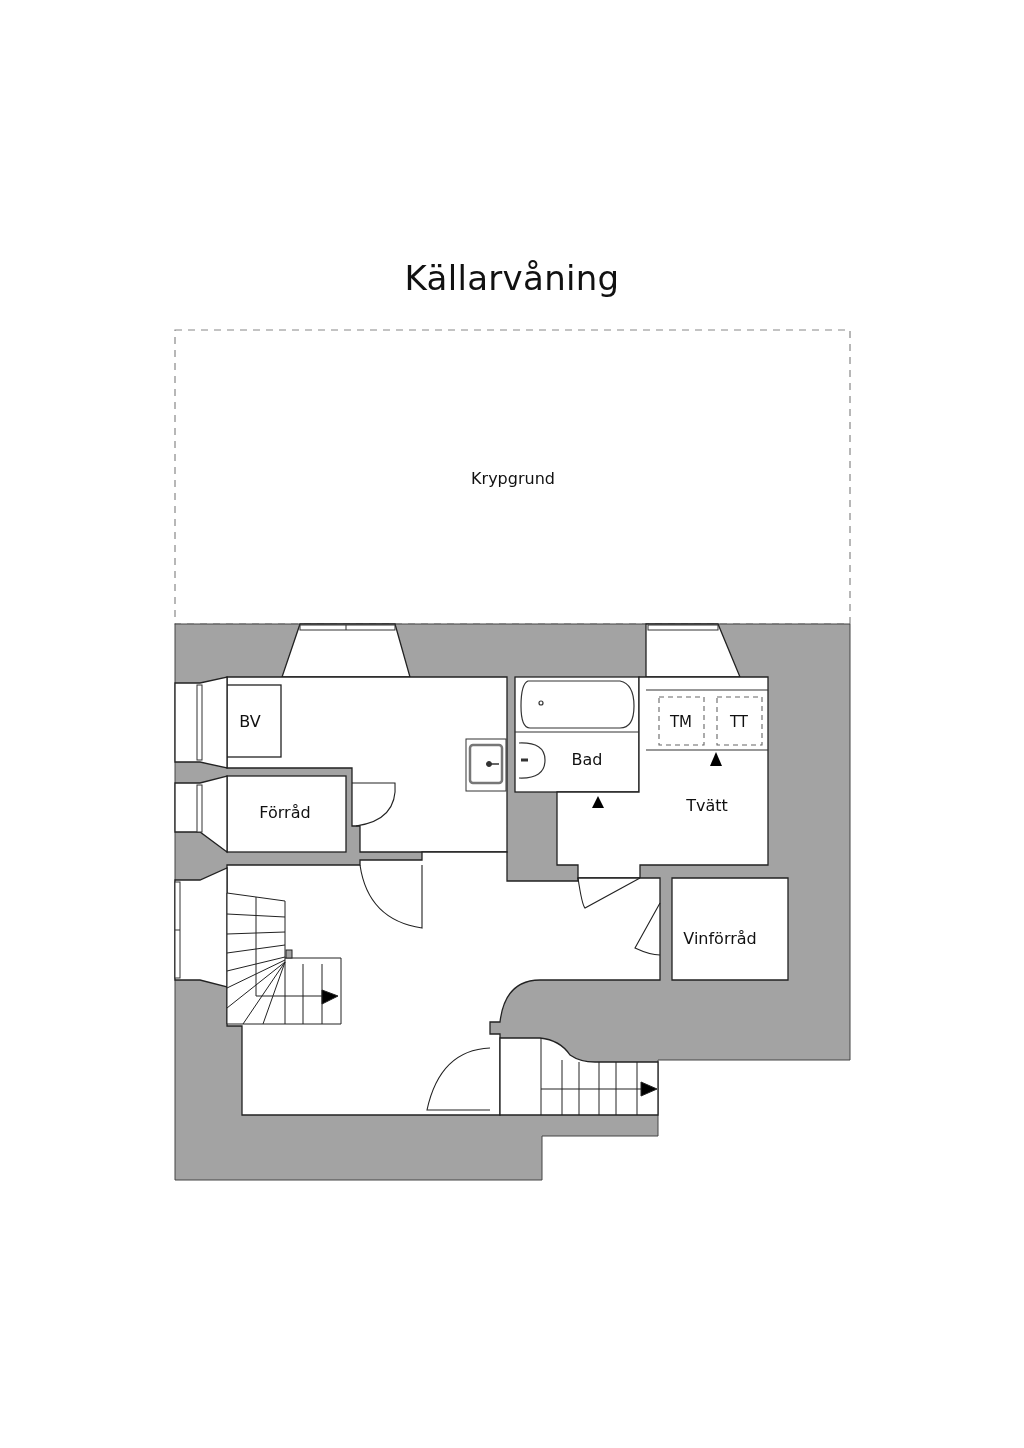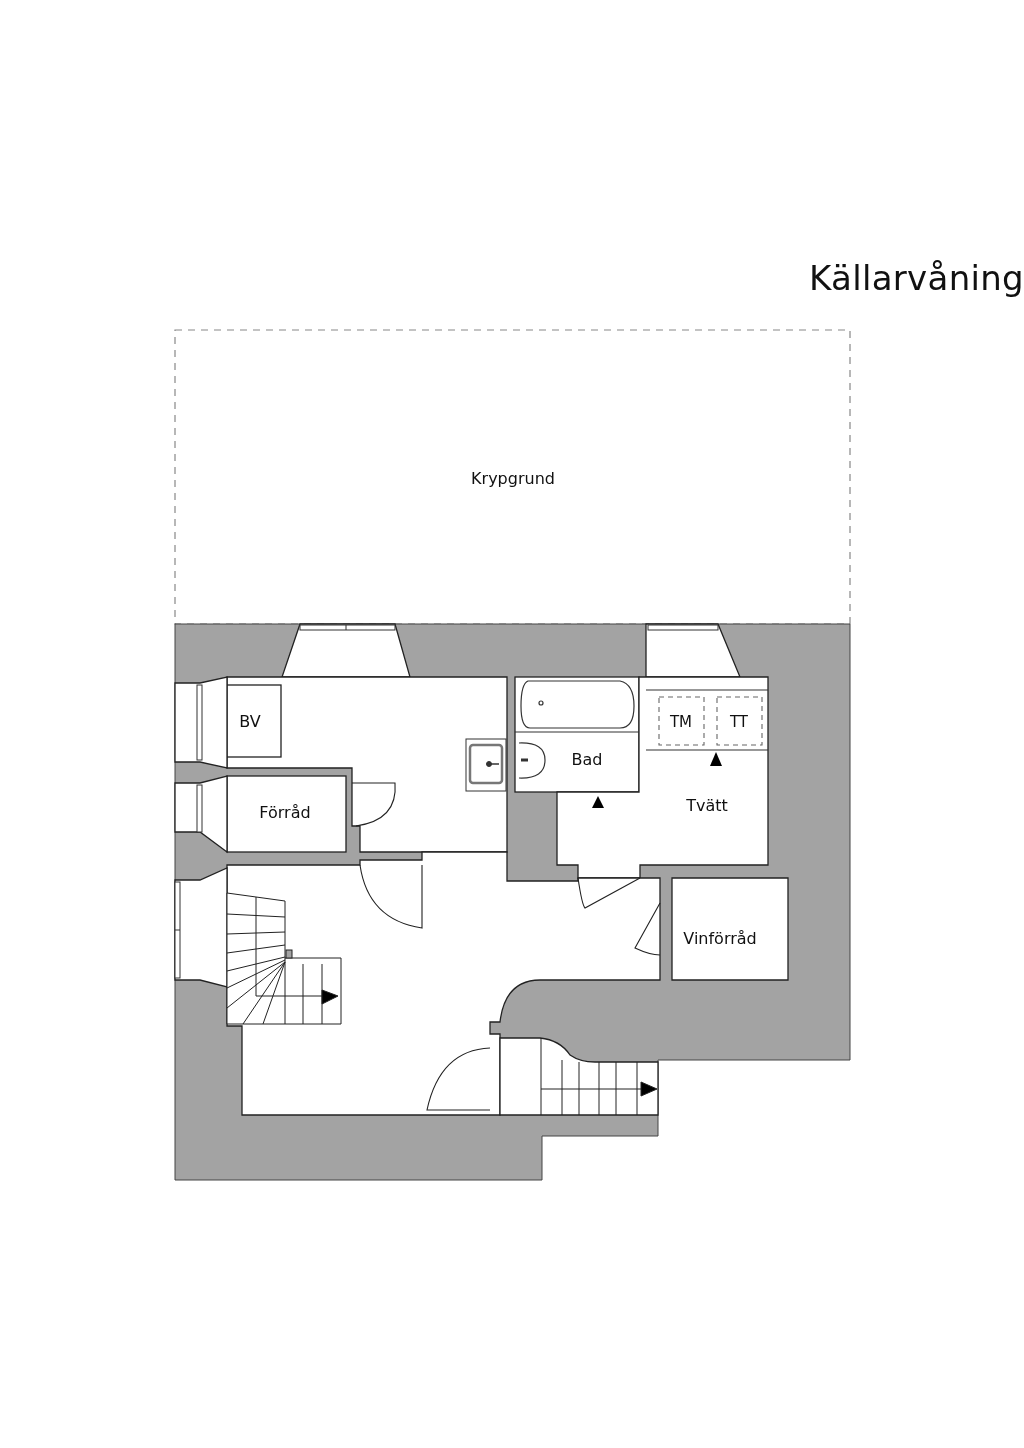--- a/index.html
+++ b/index.html
@@ -1,17 +1,17 @@
 <!DOCTYPE html>
 <html><head>
 <meta charset="utf-8">
 <style>
   html, body { margin: 0; padding: 0; background: #ffffff; }
   body { width: 1024px; height: 1448px; position: relative; overflow: hidden; font-family: "DejaVu Sans", "Liberation Sans", sans-serif; }
-  .title { position: absolute; left: 0; width: 1024px; top: 258px; text-align: right; font-size: 34px; color: #111; font-weight: normal; letter-spacing: 0.3px; }
+  .title { position: absolute; left: 0; width: 1024px; top: 258px; text-align: center; font-size: 34px; color: #111; font-weight: normal; letter-spacing: 0.3px; }
   svg { position: absolute; left: 0; top: 0; }
   .lbl { font-family: "DejaVu Sans", "Liberation Sans", sans-serif; fill: #111; }
 </style>
 </head>
 <body>
 
 <div class="title">Källarvåning</div>
 
 <svg width="1024" height="1448" viewBox="0 0 1024 1448">
 

